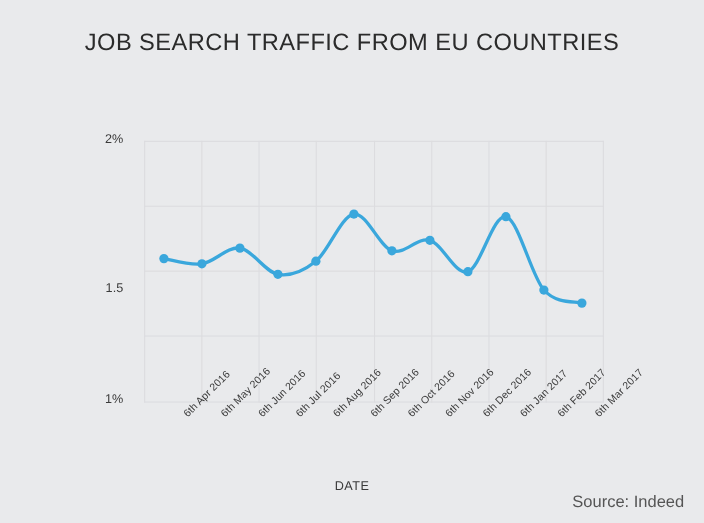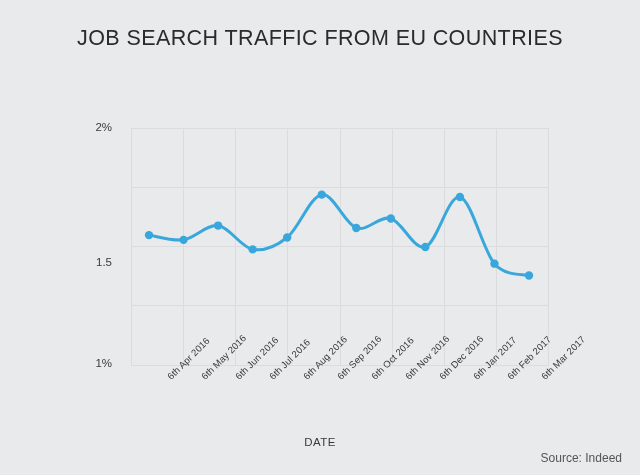--- a/index.html
+++ b/index.html
@@ -102,21 +102,21 @@
     color: #3a3a3a;
     white-space: nowrap;
     transform: rotate(-45deg);
     transform-origin: left top;
     letter-spacing: 0.1px;
   }
   .source {
     position: absolute;
     right: 18px;
     bottom: 10px;
-    font-size: 12px;
+    font-size: 15px;
     color: #555;
   }
 </style>
 </head>
 <body>
 
 <div id="stage">
 
   <div class="title-block">
     <div class="title-line">JOB SEARCH TRAFFIC FROM EU COUNTRIES</div>

